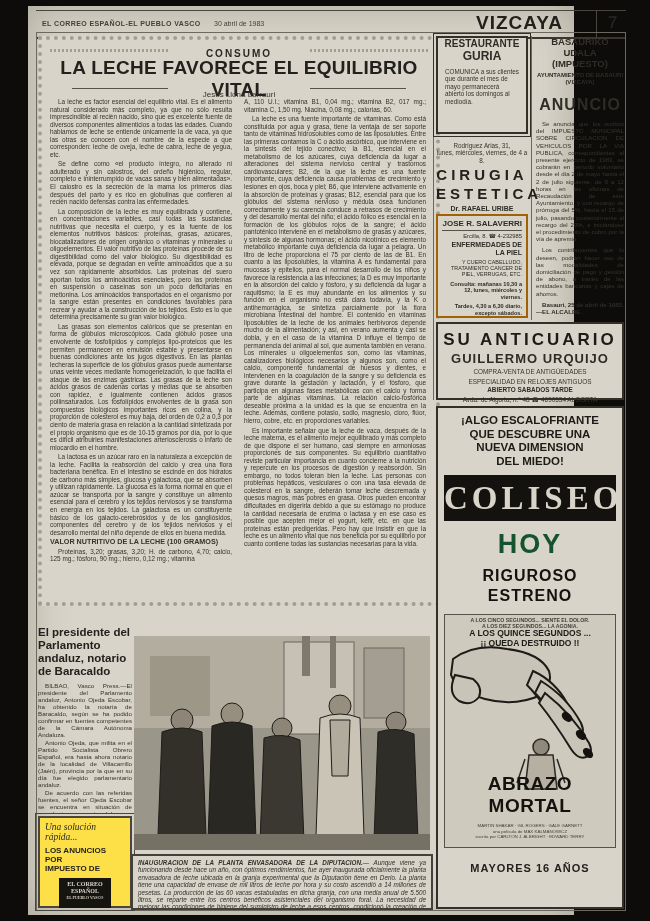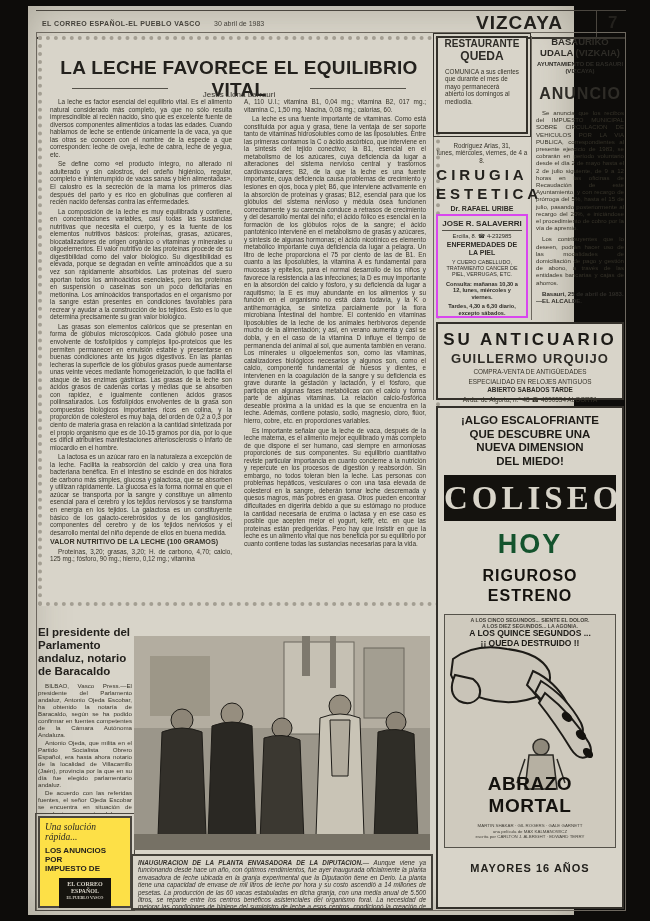--- a/index.html
+++ b/index.html
@@ -59,22 +59,22 @@
   .guria-box{left:408px;top:30px;width:92px;height:98px;border:2px solid #33302a;outline:1px solid #33302a;
              outline-offset:2px;background:#d8d4c9;text-align:center;padding-top:0;box-sizing:border-box;}
   .guria-t1{font-size:10px;font-weight:bold;}
   .guria-t2{font-size:12px;font-weight:bold;margin-bottom:5px;}
   .guria-body{font-size:6.3px;line-height:7.4px;text-align:left;padding:0 7px;color:#363329;}
   .cirugia{left:408px;top:136px;width:92px;text-align:center;}
   .cirugia .addr{font-size:6.3px;line-height:7.4px;color:#363329;}
   .cirugia .big{font-size:15px;font-weight:bold;letter-spacing:4px;line-height:16px;margin-top:3px;color:#23211d;}
   .cirugia .doc{font-size:7px;font-weight:bold;margin-top:3px;}
   .cirugia .tel{font-size:6.3px;margin-top:1px;}
-  .salaverri{left:408px;top:208px;width:92px;height:104px;border:2px solid #d946ef;background:#d8d4c9;
-             text-align:center;padding:3px 4px;box-sizing:border-box;}
+  .salaverri{left:408px;top:208px;width:92px;height:104px;border:2px solid #a16207;background:#d8d4c9;
+             text-align:right;padding:3px 4px;box-sizing:border-box;}
   .salaverri .name{font-size:8px;font-weight:bold;border-bottom:1px solid #55524a;padding-bottom:2px;}
   .salaverri .addr{font-size:5.8px;margin-top:2px;}
   .salaverri .spec{font-size:7px;font-weight:bold;line-height:8px;margin-top:2px;}
   .salaverri .sub{font-size:5.4px;line-height:6.2px;margin-top:2px;}
   .salaverri .hours{font-size:5.6px;line-height:6.6px;margin-top:3px;font-weight:bold;}
   .basauri{left:508px;top:30px;width:88px;height:284px;text-align:center;}
   .basauri .t1{font-size:9.5px;font-weight:bold;line-height:11px;}
   .basauri .sub{font-size:6px;font-weight:bold;line-height:7px;margin-top:3px;}
   .basauri .anuncio{font-size:16px;font-weight:bold;letter-spacing:1px;margin:10px 0 6px 0;}
   .basauri .txt{font-size:6.1px;line-height:7.2px;text-align:justify;color:#363329;}
@@ -113,20 +113,25 @@
   <div class="abs masthead">
     <span class="abs paper-name">EL CORREO ESPAÑOL-EL PUEBLO VASCO</span>
     <span class="abs paper-date">30 abril de 1983</span>
     <span class="abs section-name">VIZCAYA</span>
     <span class="abs mast-divider"></span>
     <span class="abs page-number">7</span>
   </div>
   <div class="abs content-frame"></div>
 
   <div class="abs consumo-box">
+    <div class="abs kicker-row">
+      <span class="kicker-line l"></span>
+      <span class="kicker">CONSUMO</span>
+      <span class="kicker-line r"></span>
+    </div>
     <div class="abs headline">LA LECHE FAVORECE EL EQUILIBRIO VITAL</div>
     <div class="abs byline-row">
       <span class="byline-rule l"></span>
       <span class="byline">Jesús Llona Larrauri</span>
       <span class="byline-rule r"></span>
     </div>
     <div class="abs news-col col1">
       <p>La leche es factor esencial del equilibrio vital. Es el alimento natural considerado más completo, ya que no sólo resulta imprescindible al recién nacido, sino que es excelente fuente de diversos componentes alimenticios a todas las edades. Cuando hablamos de leche se entiende únicamente la de vaca, ya que las otras se conocen con el nombre de la especie a que corresponden: leche de oveja, leche de cabra, leche de yegua, etc.</p>
       <p>Se define como «el producto íntegro, no alterado ni adulterado y sin calostros, del ordeño higiénico, regular, completo e ininterrumpido de vacas sanas y bien alimentadas». El calostro es la secreción de la mama los primeros días después del parto y es rico en globulinas que confieren al recién nacido defensas contra las enfermedades.</p>
       <p>La composición de la leche es muy equilibrada y contiene, en concentraciones variables, casi todas las sustancias nutritivas que necesita el cuerpo, y es la fuente de los elementos nutritivos básicos: proteínas, grasas, azúcares, biocatalizadores de origen orgánico o vitaminas y minerales u oligoelementos. El valor nutritivo de las proteínas procede de su digestibilidad como del valor biológico. Su digestibilidad es elevada, porque se degradan en veinte aminoácidos que a su vez son rápidamente absorbidos. Las proteínas del suero aportan todos los aminoácidos esenciales, pero las proteínas en suspensión o caseínas son un poco deficitarias en metionina. Los aminoácidos transportados en el organismo por la sangre están presentes en condiciones favorables para recrear y ayudar a la construcción de los tejidos. Esto es lo que determina precisamente su gran valor biológico.</p>
@@ -140,21 +145,21 @@
       <p>La leche es una fuente importante de vitaminas. Como está constituida por agua y grasa, tiene la ventaja de ser soporte tanto de vitaminas hidrosolubles como de las liposolubles. Entre las primeras contamos la C o ácido ascórbico, que interviene en la síntesis del tejido conectivo; la B1, esencial en el metabolismo de los azúcares, cuya deficiencia da lugar a alteraciones del sistema nervioso central y trastornos cardiovasculares; B2, de la que la leche es una fuente importante, cuya deficiencia causa problemas de crecimiento y lesiones en ojos, boca y piel; B6, que interviene activamente en la absorción de proteínas y grasas; B12, esencial para que los glóbulos del sistema nervioso y médula ósea funcionen correctamente y su carencia conduce a retrasos de crecimiento y del desarrollo mental del niño; el ácido fólico es esencial en la formación de los glóbulos rojos de la sangre; el ácido pantoténico interviene en el metabolismo de grasas y azúcares, y síntesis de algunas hormonas; el ácido nicotínico es elemento metabólico importante cuya deficiencia da lugar a pelagra. Un litro de leche proporciona el 75 por ciento de las de B1. En cuanto a las liposolubles, la vitamina A es fundamental para mucosas y epitelios, para el normal desarrollo de los niños y favorece la resistencia a las infecciones; la D es muy importante en la absorción del calcio y fósforo, y su deficiencia da lugar a raquitismo; la E es muy abundante en los alimentos y su función en el organismo no está clara todavía, y la K o antihemorrágica, se sintetiza parcialmente por la flora microbiana intestinal del hombre. El contenido en vitaminas liposolubles de la leche de los animales herbívoros depende mucho de la alimentación; y así, en verano aumenta y casi se dobla, y en el caso de la vitamina D influye el tiempo de permanencia del animal al sol, que aumenta también en verano. Los minerales u oligoelementos son, como las vitaminas, catalizadores biológicos necesarios y algunos son, como el calcio, componente fundamental de huesos y dientes, e intervienen en la coagulación de la sangre y su deficiencia es grave durante la gestación y lactación, y el fósforo, que participa en algunas fases metabólicas con el calcio y forma parte de algunas vitaminas. La relación calcio-fosfórica deseable próxima a la unidad es la que se encuentra en la leche. Además, contiene potasio, sodio, magnesio, cloro, flúor, hierro, cobre, etc. en proporciones variables.</p>
       <p>Es importante señalar que la leche de vaca, después de la leche materna, es el alimento mejor equilibrado y más completo de que dispone el ser humano, casi siempre en armoniosas proporciones de sus componentes. Su equilibrio cuantitativo reviste particular importancia en cuanto concierne a la nutrición y repercute en los procesos de digestión y reabsorción. Sin embargo, no todos toleran bien la leche. Las personas con problemas hepáticos, vesiculares o con una tasa elevada de colesterol en la sangre, deberán tomar leche descremada y quesos magros, más pobres en grasa. Otros pueden encontrar dificultades en digerirla debido a que su estómago no produce la cantidad necesaria de enzima o lactasa y en ese caso es posible que acepten mejor el yogurt, kéfir, etc. en que las proteínas están predigeridas. Pero hay que insistir en que la leche es un alimento vital que nos beneficia por su equilibrio por cuanto contiene todas las sustancias necesarias para la vida.</p>
     </div>
   </div>
 
   <div class="abs vrule" style="left:405px;top:30px;height:364px;"></div>
   <div class="abs vrule" style="left:503px;top:30px;height:284px;"></div>
 
   <div class="abs guria-box">
     <div class="guria-t1">RESTAURANTE</div>
-    <div class="guria-t2">QUEDA</div>
+    <div class="guria-t2">GURIA</div>
     <div class="guria-body">COMUNICA a sus clientes que durante el mes de mayo permanecerá abierto los domingos al mediodía.</div>
   </div>
 
   <div class="abs cirugia">
     <div class="addr">Rodríguez Arias, 31,</div>
     <div class="addr">lunes, miércoles, viernes, de 4 a 8.</div>
     <div class="big">CIRUGIA</div>
     <div class="big">ESTETICA</div>
     <div class="doc">Dr. RAFAEL URIBE</div>
     <div class="tel">☎ 4437914-4642547.</div>
@@ -163,21 +168,21 @@
   <div class="abs salaverri">
     <div class="name">JOSE R. SALAVERRI</div>
     <div class="addr">Ercilla, 8. ☎ 4-232985</div>
     <div class="spec">ENFERMEDADES DE LA PIEL</div>
     <div class="sub">Y CUERO CABELLUDO, TRATAMIENTO CANCER DE PIEL, VERRUGAS, ETC.</div>
     <div class="hours">Consulta: mañanas 10,30 a 12, lunes, miércoles y viernes.</div>
     <div class="hours">Tardes, 4,30 a 6,30 diario, excepto sábados.</div>
   </div>
 
   <div class="abs basauri">
-    <div class="t1">BASAURIKO UDALA (VIZKAIA)</div>
+    <div class="t1">BASAURIKO UDALA (IMPUESTO)</div>
     <div class="sub">AYUNTAMIENTO DE BASAURI (VIZCAYA)</div>
     <div class="anuncio">ANUNCIO</div>
     <div class="txt">
       <p>Se anuncia que los recibos del IMPUESTO MUNICIPAL SOBRE CIRCULACION DE VEHICULOS POR LA VIA PUBLICA, correspondientes al presente ejercicio de 1983, se cobrarán en período voluntario desde el día 2 de mayo hasta el 2 de julio siguiente, de 9 a 12 horas en las oficinas de Recaudación de este Ayuntamiento, y con recargo de prórroga del 5%, hasta el 15 de julio, pasando posteriormente al recargo del 20%, e iniciándose el procedimiento de cobro por la vía de apremio.</p>
       <p>Los contribuyentes que lo deseen, podrán hacer uso de las modalidades de domiciliación de pago y gestión de abono, a través de las entidades bancarias y cajas de ahorros.</p>
     </div>
     <div class="sig">Basauri, 25 de abril de 1983.—EL ALCALDE.</div>
   </div>
 
   <div class="abs anticuario">

